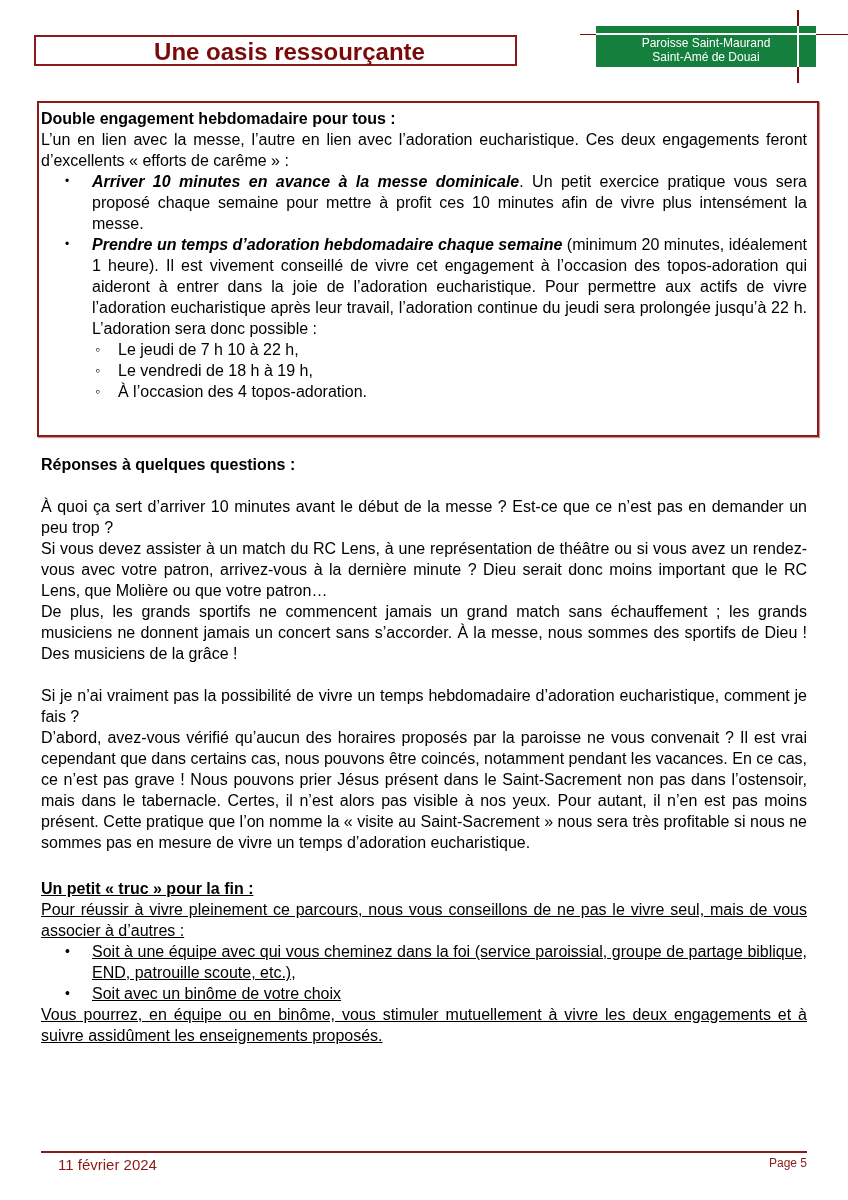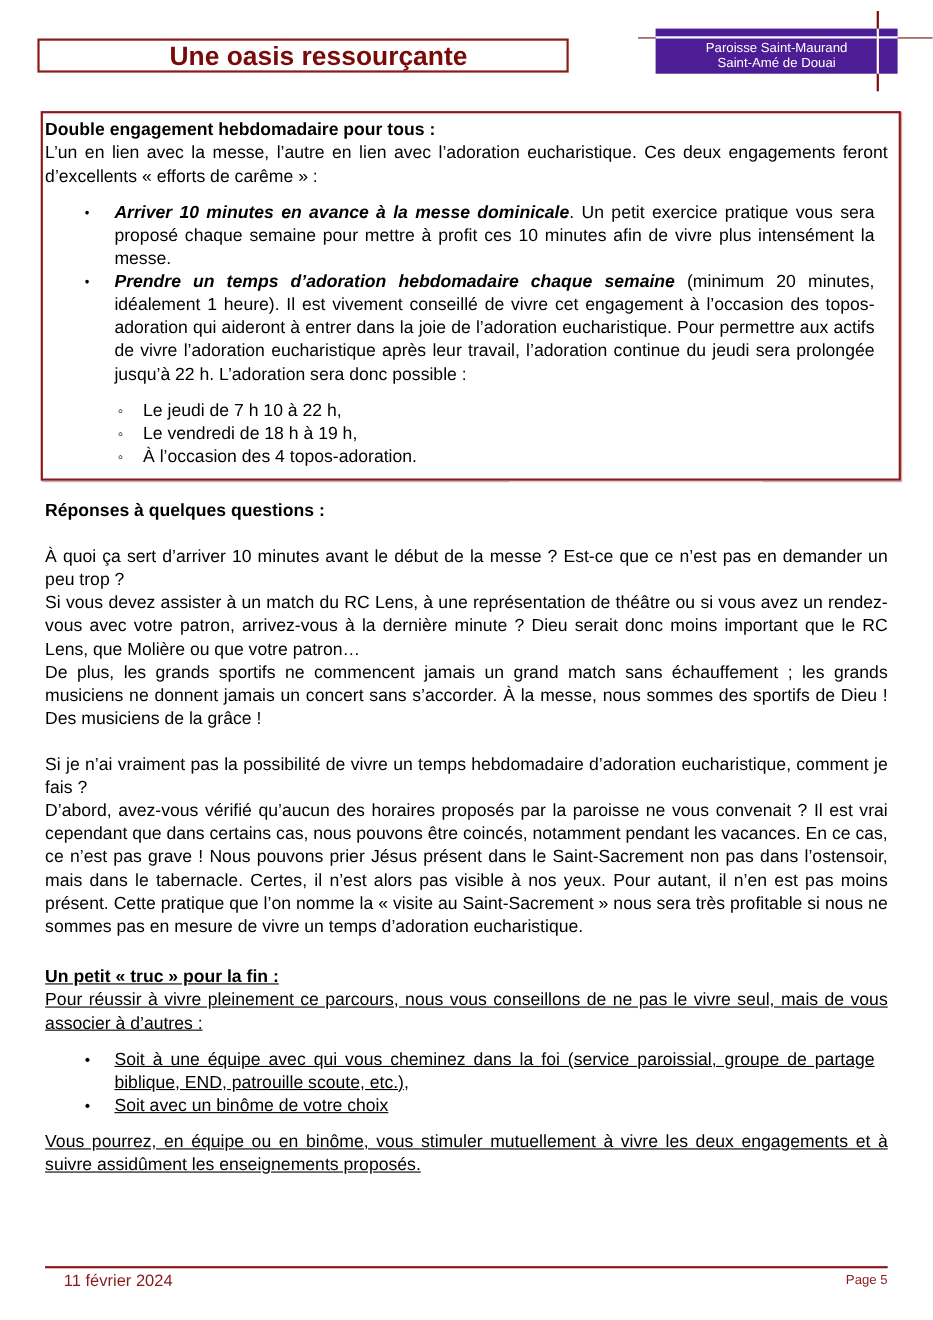--- a/index.html
+++ b/index.html
@@ -2,34 +2,34 @@
 <html><head>
 <meta charset="utf-8">
 <style>
   html, body { margin: 0; padding: 0; background: #ffffff; }
   body { width: 848px; height: 1200px; position: relative; overflow: hidden;
          font-family: "Liberation Sans", sans-serif; color: #000; }
   .title-box { position: absolute; left: 34px; top: 35px; width: 483px; height: 31px;
                border: 2px solid #8b1a1a; box-sizing: border-box; text-align: center; }
   .title-text { font-weight: bold; font-size: 24px; color: #7a0a0a; line-height: 29px; margin-left: 28px; }
   .parish-box { position: absolute; left: 596px; top: 26px; width: 220px; height: 41px;
-                background: #4c1d95; color: #fff; text-align: center; font-size: 12px; line-height: 14px;
+                background: #15803d; color: #fff; text-align: center; font-size: 12px; line-height: 14px;
                 padding-top: 10px; box-sizing: border-box; }
   .parish-line-top { position: absolute; left: 596px; top: 33px; width: 252px; height: 2px; background: #fff; }
   .parish-ext { position: absolute; left: 816px; top: 34px; width: 32px; height: 1px; background: #7a0a0a; }
   .parish-vline { position: absolute; left: 797px; top: 10px; width: 2px; height: 73px; background: #7a0a0a; }
   .parish-vline-inner { position: absolute; left: 797px; top: 26px; width: 2px; height: 41px; background: #fff; }
   .parish-hleft { position: absolute; left: 580px; top: 34px; width: 16px; height: 1px; background: #7a0a0a; }
   .frame { position: absolute; left: 37px; top: 101px; width: 782px; height: 336px;
            border: 2px solid #8b1a1a; box-sizing: border-box; box-shadow: 1px 1px 1px #c99; }
   .content { position: absolute; left: 41px; width: 766px; font-size: 16px; line-height: 21px; }
   p { margin: 0; text-align: justify; }
   .bold { font-weight: bold; }
   .ital { }
-  ul { margin: 12px; padding: 0; list-style: none; }
+  ul { margin: 0; padding: 0; list-style: none; }
   li { position: relative; text-align: justify; }
   .bl1 li { padding-left: 51px; }
   .bl1 li::before { content: "\2022"; position: absolute; left: 24px; font-size: 12px; }
   .bl2 li { padding-left: 77px; }
   .bl2 li::before { content: "\25E6"; position: absolute; left: 54px; font-size: 14px; }
   .bl3 li { padding-left: 51px; }
   .bl3 li::before { content: "\2022"; position: absolute; left: 24px; font-size: 14px; }
   .footer-line { position: absolute; left: 41px; top: 1151px; width: 766px; height: 2px; background: #8b1a1a; }
   .footer-date { position: absolute; left: 41px; top: 1156px; font-size: 15px; color: #8b1a1a; margin-left: 17px; }
   .footer-page { position: absolute; right: 41px; top: 1156px; font-size: 12px; color: #8b1a1a; }

